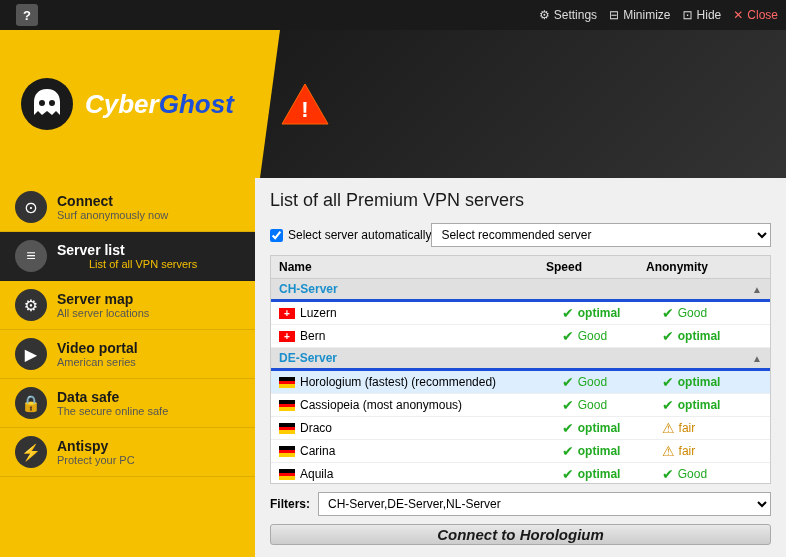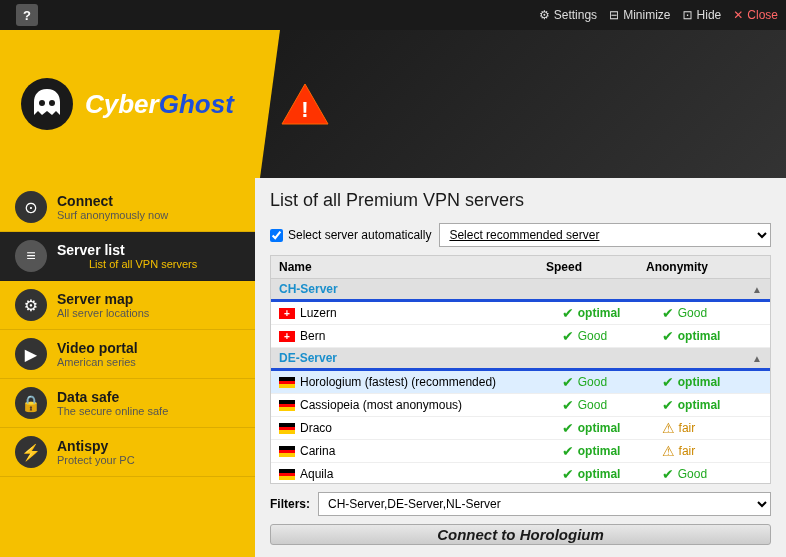--- a/index.html
+++ b/index.html
@@ -174,37 +174,35 @@
       font-size: 18px;
       font-weight: normal;
       color: #1a1a1a;
       margin-bottom: 4px;
     }
 
     
     .toolbar {
       display: flex;
       align-items: center;
-      gap: 8px;
     }
     .toolbar label {
       display: flex;
       align-items: center;
       gap: 5px;
       font-size: 12px;
     }
     .dropdown-select {
       flex: 1;
       height: 24px;
       border: 1px solid #aaa;
       background: #fff;
       font-size: 12px;
       padding: 3px 5px;
       cursor: pointer;
-      text-decoration: underline;
     }
 
     
     .server-table-container {
       flex: 1;
       border: 1px solid #ccc;
       background: #fff;
       overflow: hidden;
       display: flex;
       flex-direction: column;

